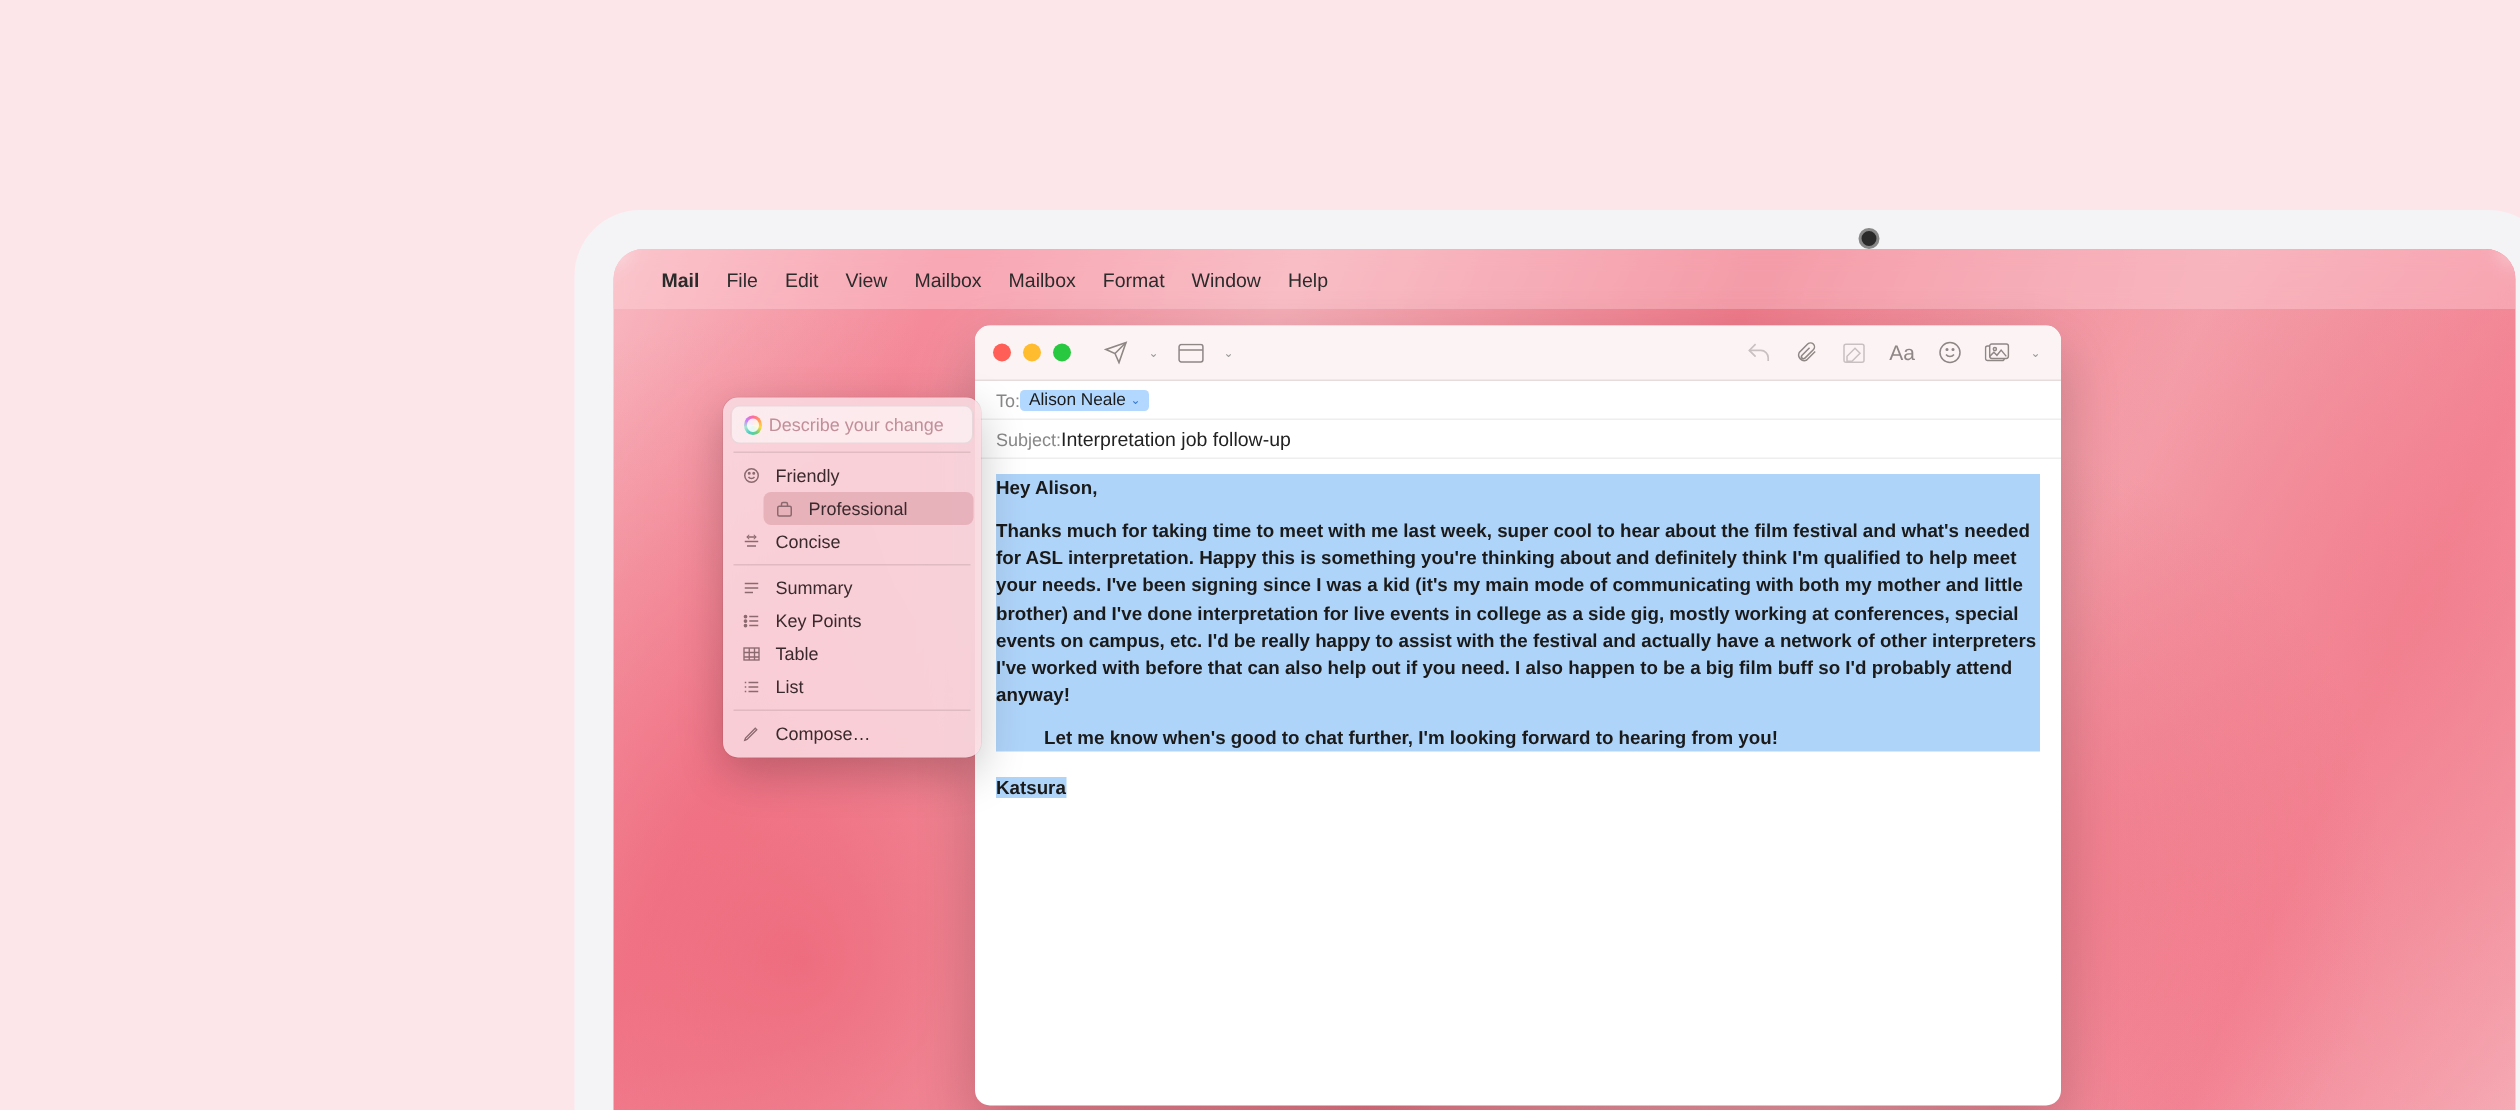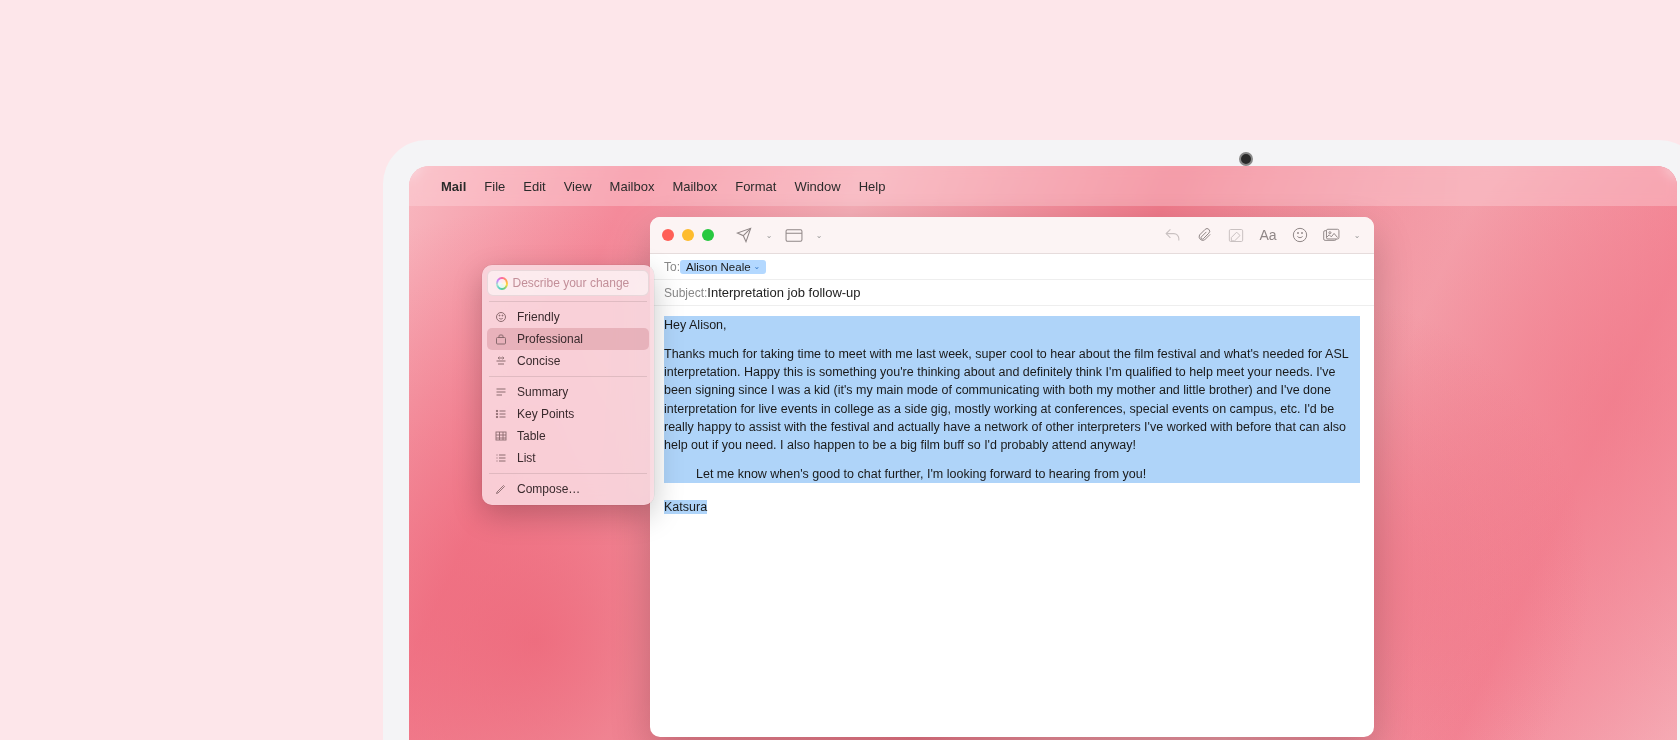--- a/index.html
+++ b/index.html
@@ -124,20 +124,21 @@
   gap: 3px;
 }
 .recip-pill .dd { font-size: 8px; color: #3a7bc8; }
 .subject-val { color: #222; font-size: 13px; font-weight: 500; }
 .email-body {
   flex: 1;
   padding: 10px 14px;
   font-size: 12.5px;
   line-height: 1.45;
   color: #1a1a1a;
+  font-weight: bold;
 }
 .email-body .selected {
   background: #afd4f9;
 }
 .email-body p { margin-bottom: 11px; }
 
 
 .popover {
   position: absolute;
   left: 73px;
@@ -206,20 +207,21 @@
   display: flex;
   align-items: center;
   gap: 9px;
   padding: 4px 7px;
   border-radius: 5px;
   color: #3a2a2d;
   font-size: 12px;
 }
 .pop-item.selected {
   background: rgba(225,168,178,.75);
+  margin-left: 22px;
 }
 .pop-item .iicon {
   width: 14px;
   display: inline-flex;
   justify-content: center;
   align-items:center;
   color: #8a6a6e;
 }
 .pop-sep {
   height: 1px;

